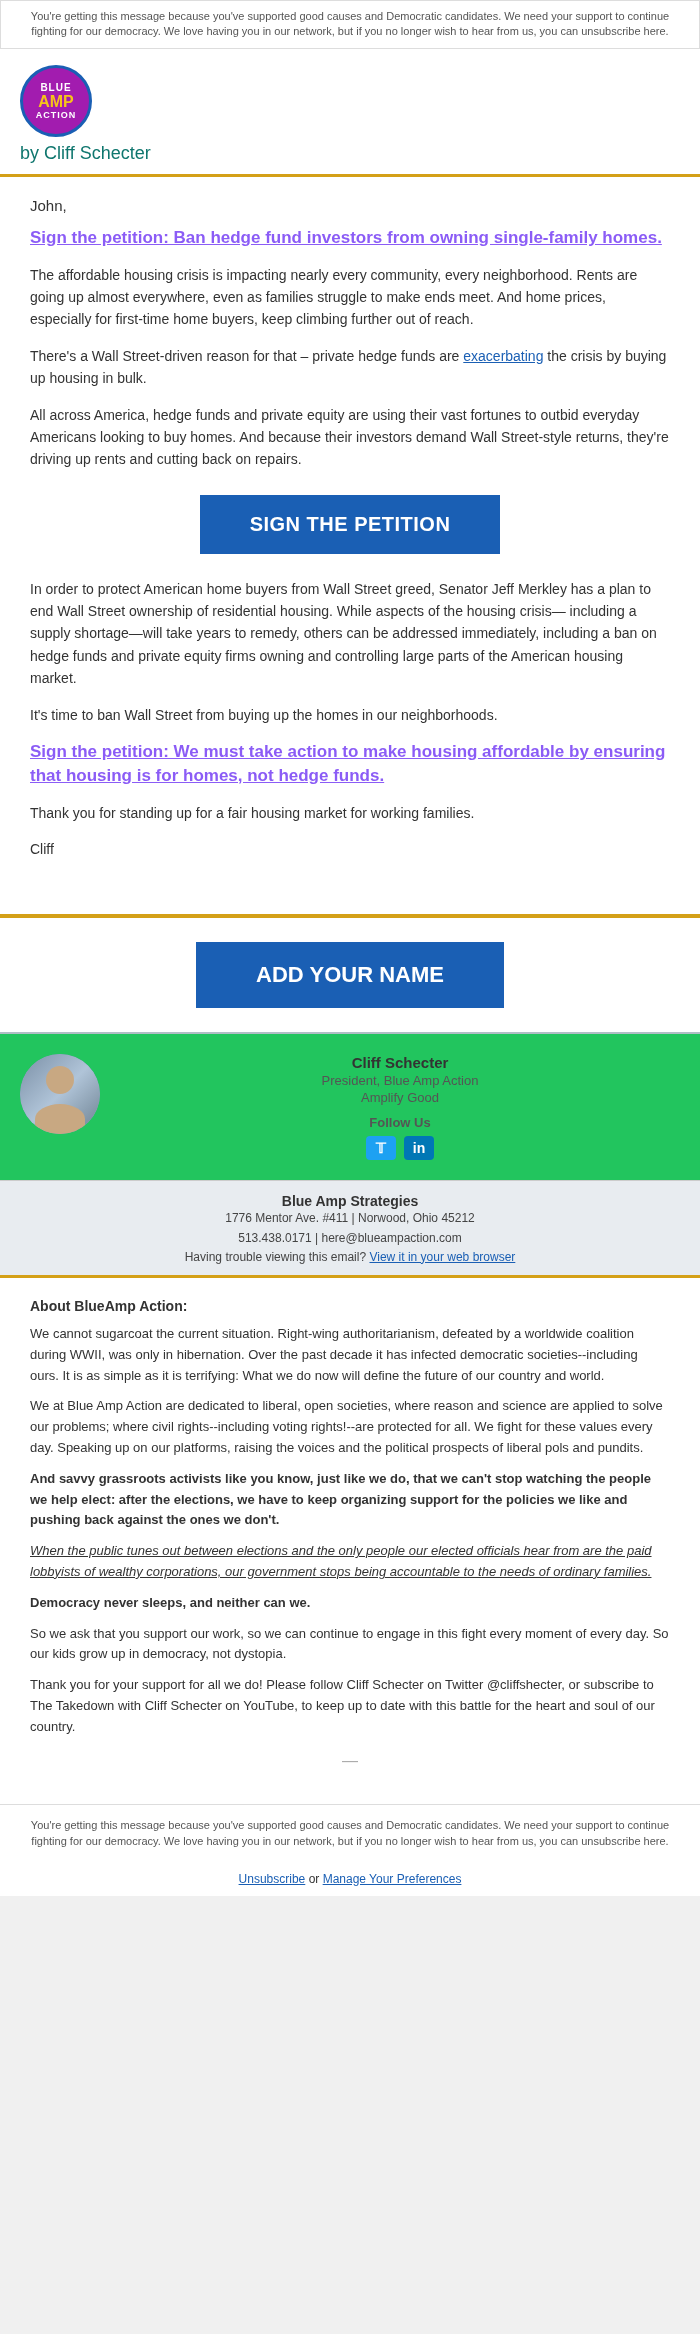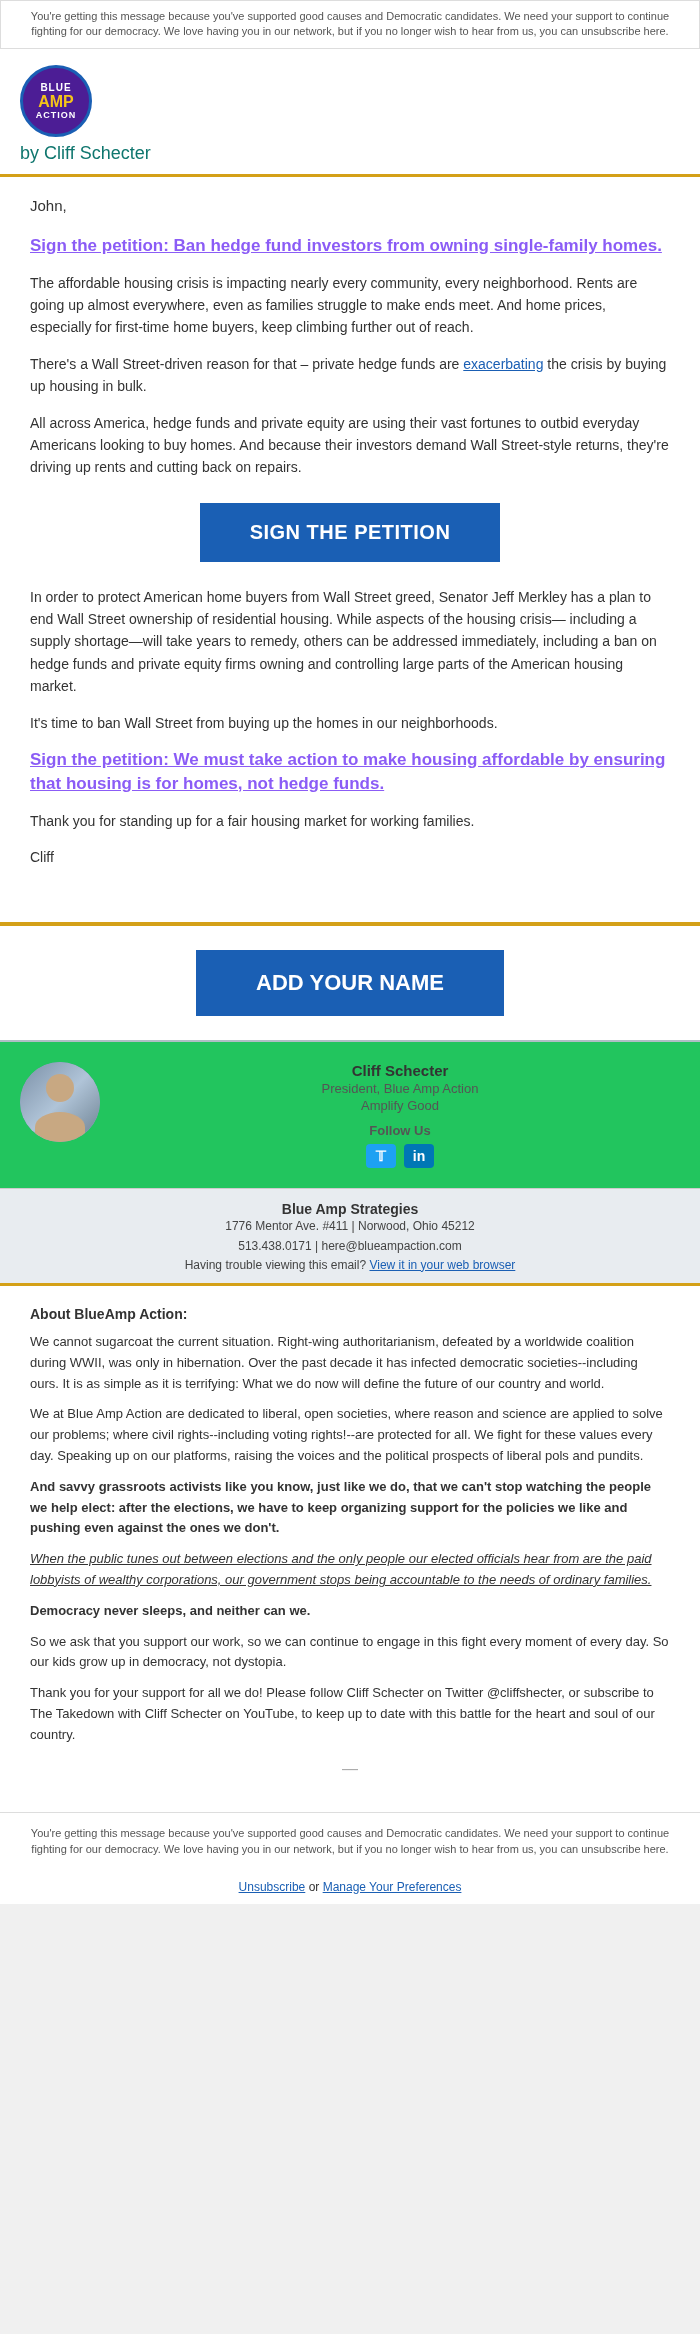--- a/index.html
+++ b/index.html
@@ -37,21 +37,21 @@
     }
     .logo-circle {
       width: 72px;
       height: 72px;
       border-radius: 50%;
       border: 3px solid #1a5fb4;
       display: flex;
       flex-direction: column;
       align-items: center;
       justify-content: center;
-      background: #4c1d95;
+      background: #a21caf;
       padding: 4px;
     }
     .logo-text-blue {
       color: #fff;
       font-size: 10px;
       font-weight: bold;
       letter-spacing: 1px;
       text-align: center;
       line-height: 1.2;
     }
@@ -76,21 +76,21 @@
       font-family: 'Brush Script MT', cursive, Arial;
       text-align: right;
     }
     
     .main-content {
       padding: 20px 30px;
       background: #fff;
     }
     .greeting {
       font-size: 15px;
-      margin-bottom: 20px;
+      margin-bottom: 12px;
     }
     .petition-link {
       color: #8b5cf6;
       font-size: 17px;
       font-weight: bold;
       display: inline-block;
       margin-bottom: 14px;
       line-height: 1.4;
     }
     .body-text {
@@ -388,21 +388,21 @@
     <div class="address-text">
       <span>Having trouble viewing this email?</span>
       <a href="#" class="view-browser-link">View it in your web browser</a>
     </div>
   </div>
 
   <div class="about-section">
     <p class="about-title">About BlueAmp Action:</p>
     <p class="about-text">We cannot sugarcoat the current situation. Right-wing authoritarianism, defeated by a worldwide coalition during WWII, was only in hibernation. Over the past decade it has infected democratic societies--including ours. It is as simple as it is terrifying: What we do now will define the future of our country and world.</p>
     <p class="about-text">We at Blue Amp Action are dedicated to liberal, open societies, where reason and science are applied to solve our problems; where civil rights--including voting rights!--are protected for all. We fight for these values every day. Speaking up on our platforms, raising the voices and the political prospects of liberal pols and pundits.</p>
-    <p class="about-text about-bold">And savvy grassroots activists like you know, just like we do, that we can't stop watching the people we help elect: after the elections, we have to keep organizing support for the policies we like and pushing even against the ones we don't.</p>
+    <p class="about-text about-bold">And savvy grassroots activists like you know, just like we do, that we can't stop watching the people we help elect: after the elections, we have to keep organizing support for the policies we like and pushing back against the ones we don't.</p>
     <p class="about-text about-italic-underline">When the public tunes out between elections and the only people our elected officials hear from are the paid lobbyists of wealthy corporations, our government stops being accountable to the needs of ordinary families.</p>
     <p class="about-text about-bold">Democracy never sleeps, and neither can we.</p>
     <p class="about-text">So we ask that you support our work, so we can continue to engage in this fight every moment of every day. So our kids grow up in democracy, not dystopia.</p>
     <p class="about-text">Thank you for your support for all we do! Please follow Cliff Schecter on Twitter @cliffshecter, or subscribe to The Takedown with Cliff Schecter on YouTube, to keep up to date with this battle for the heart and soul of our country.</p>
 
     <div class="divider-line">—</div>
   </div>
 
   <div class="bottom-banner">
     <span>You're getting this message because you've supported good causes and Democratic candidates. We need your support to continue fighting for our democracy. We love having you in our network, but if you no longer wish to hear from us, you can unsubscribe here.</span>

